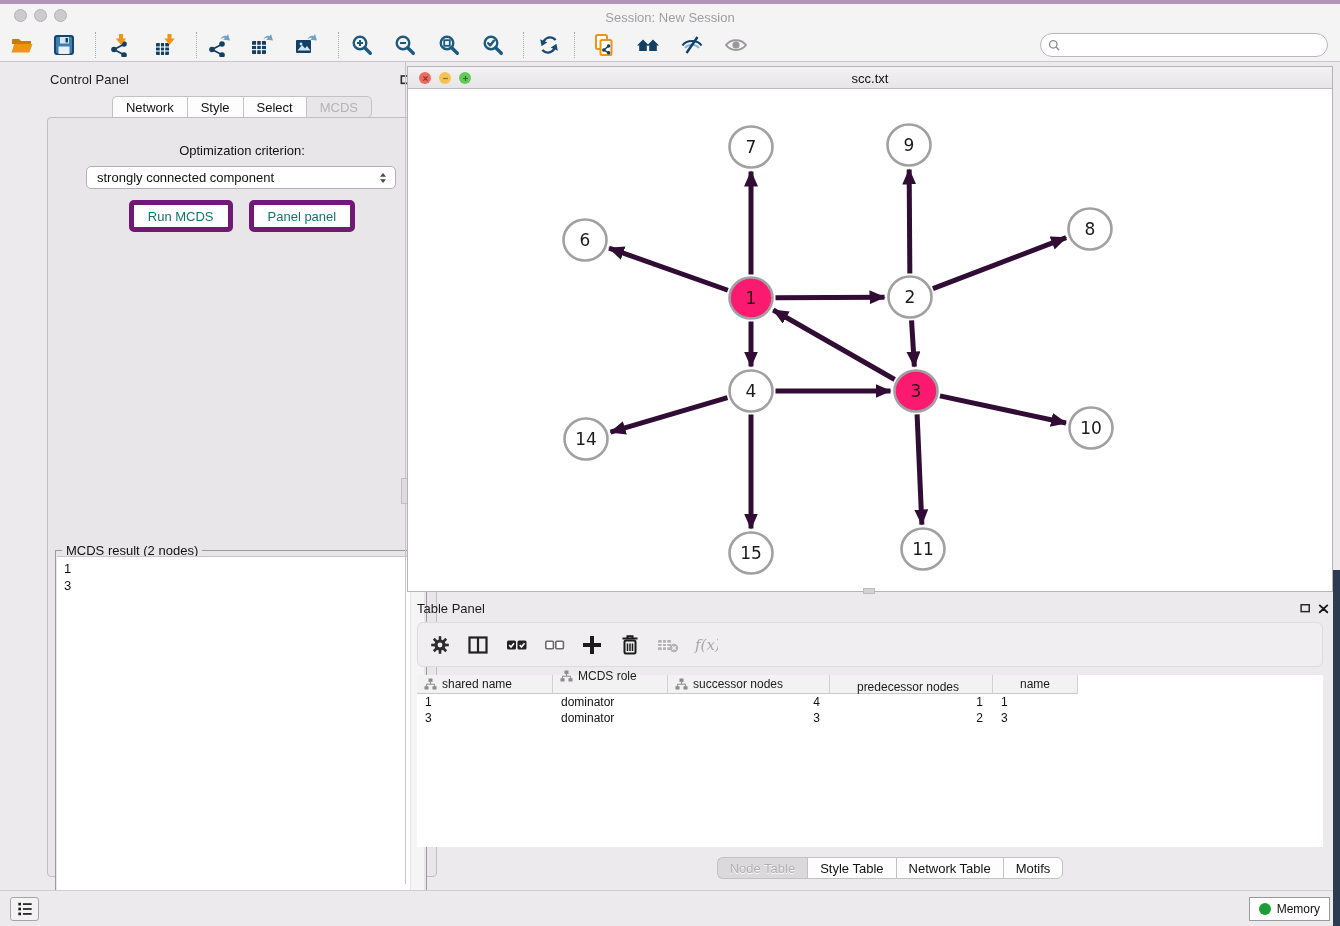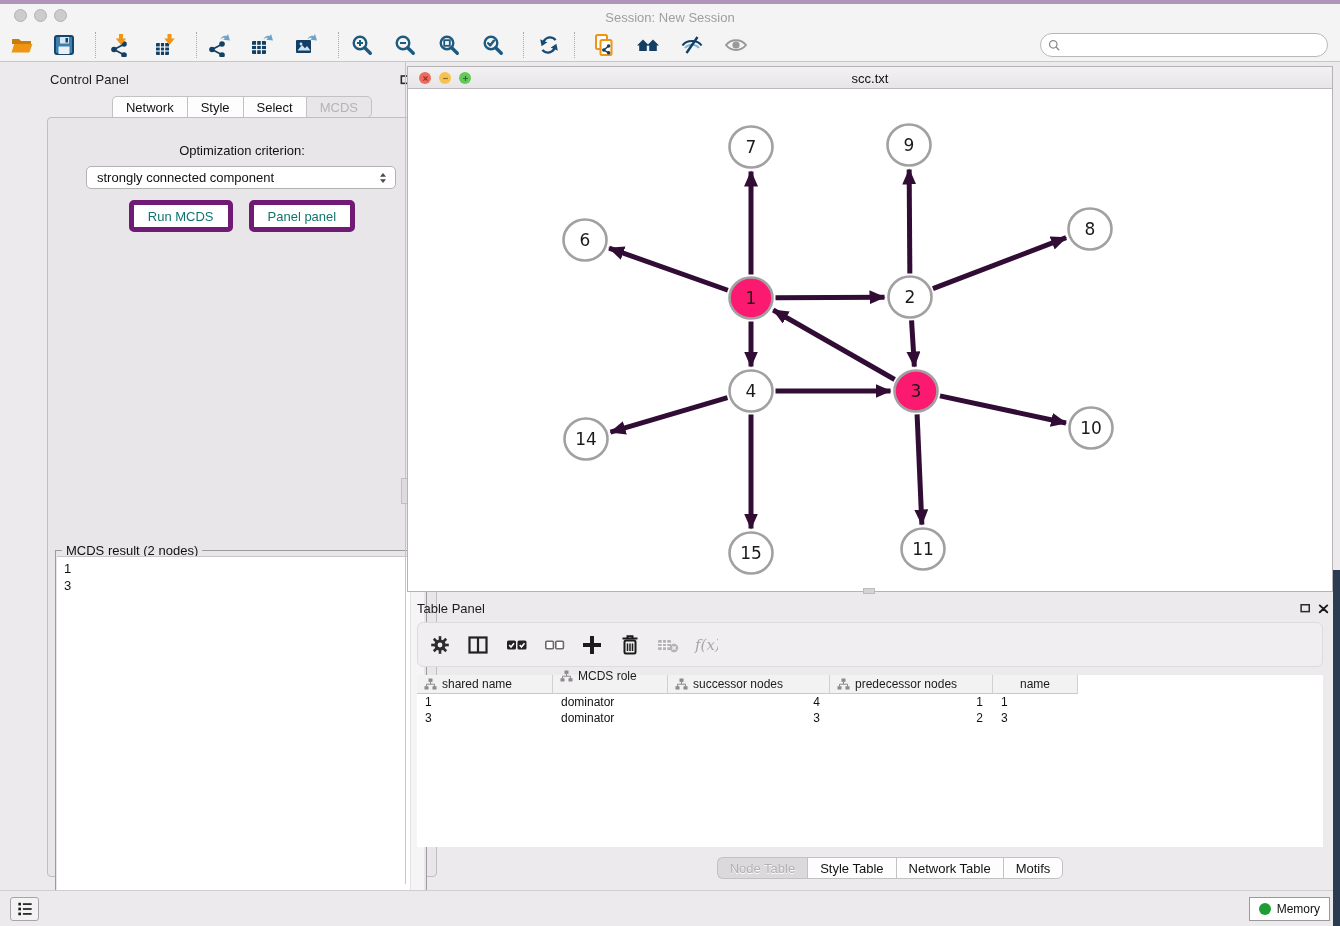--- a/index.html
+++ b/index.html
@@ -495,21 +495,21 @@
         </div>
         <div class="th" style="width: 162px; padding: 0px 4px 0px 7px;">
           <svg viewBox="0 0 13 12" width="13" height="12">
       <rect x="4.5" y="0.5" width="4" height="3.4" fill="#8c8a8c"></rect>
       <path d="M6.5 3.9 V6.2 M2.5 8.2 V6.2 H10.5 V8.2" stroke="#8c8a8c" fill="none"></path>
       <rect x="0.5" y="8.2" width="4" height="3.3" fill="#8c8a8c"></rect>
       <rect x="8.5" y="8.2" width="4" height="3.3" fill="#8c8a8c"></rect>
           </svg>
           <span class="lbl" style="text-align: left;">successor nodes</span>
         </div>
-        <div class="th" style="width: 163px; padding: 0px 13px 0px 7px;">
+        <div class="th" style="width: 163px; padding: 0px 13px 0px 7px; flex-direction: column;">
           <svg viewBox="0 0 13 12" width="13" height="12">
       <rect x="4.5" y="0.5" width="4" height="3.4" fill="#8c8a8c"></rect>
       <path d="M6.5 3.9 V6.2 M2.5 8.2 V6.2 H10.5 V8.2" stroke="#8c8a8c" fill="none"></path>
       <rect x="0.5" y="8.2" width="4" height="3.3" fill="#8c8a8c"></rect>
       <rect x="8.5" y="8.2" width="4" height="3.3" fill="#8c8a8c"></rect>
           </svg>
           <span class="lbl" style="text-align: left;">predecessor nodes</span>
         </div>
         <div class="th" style="width: 85px; padding: 0px 4px;">
           <span class="lbl" style="text-align: center;">name</span>

